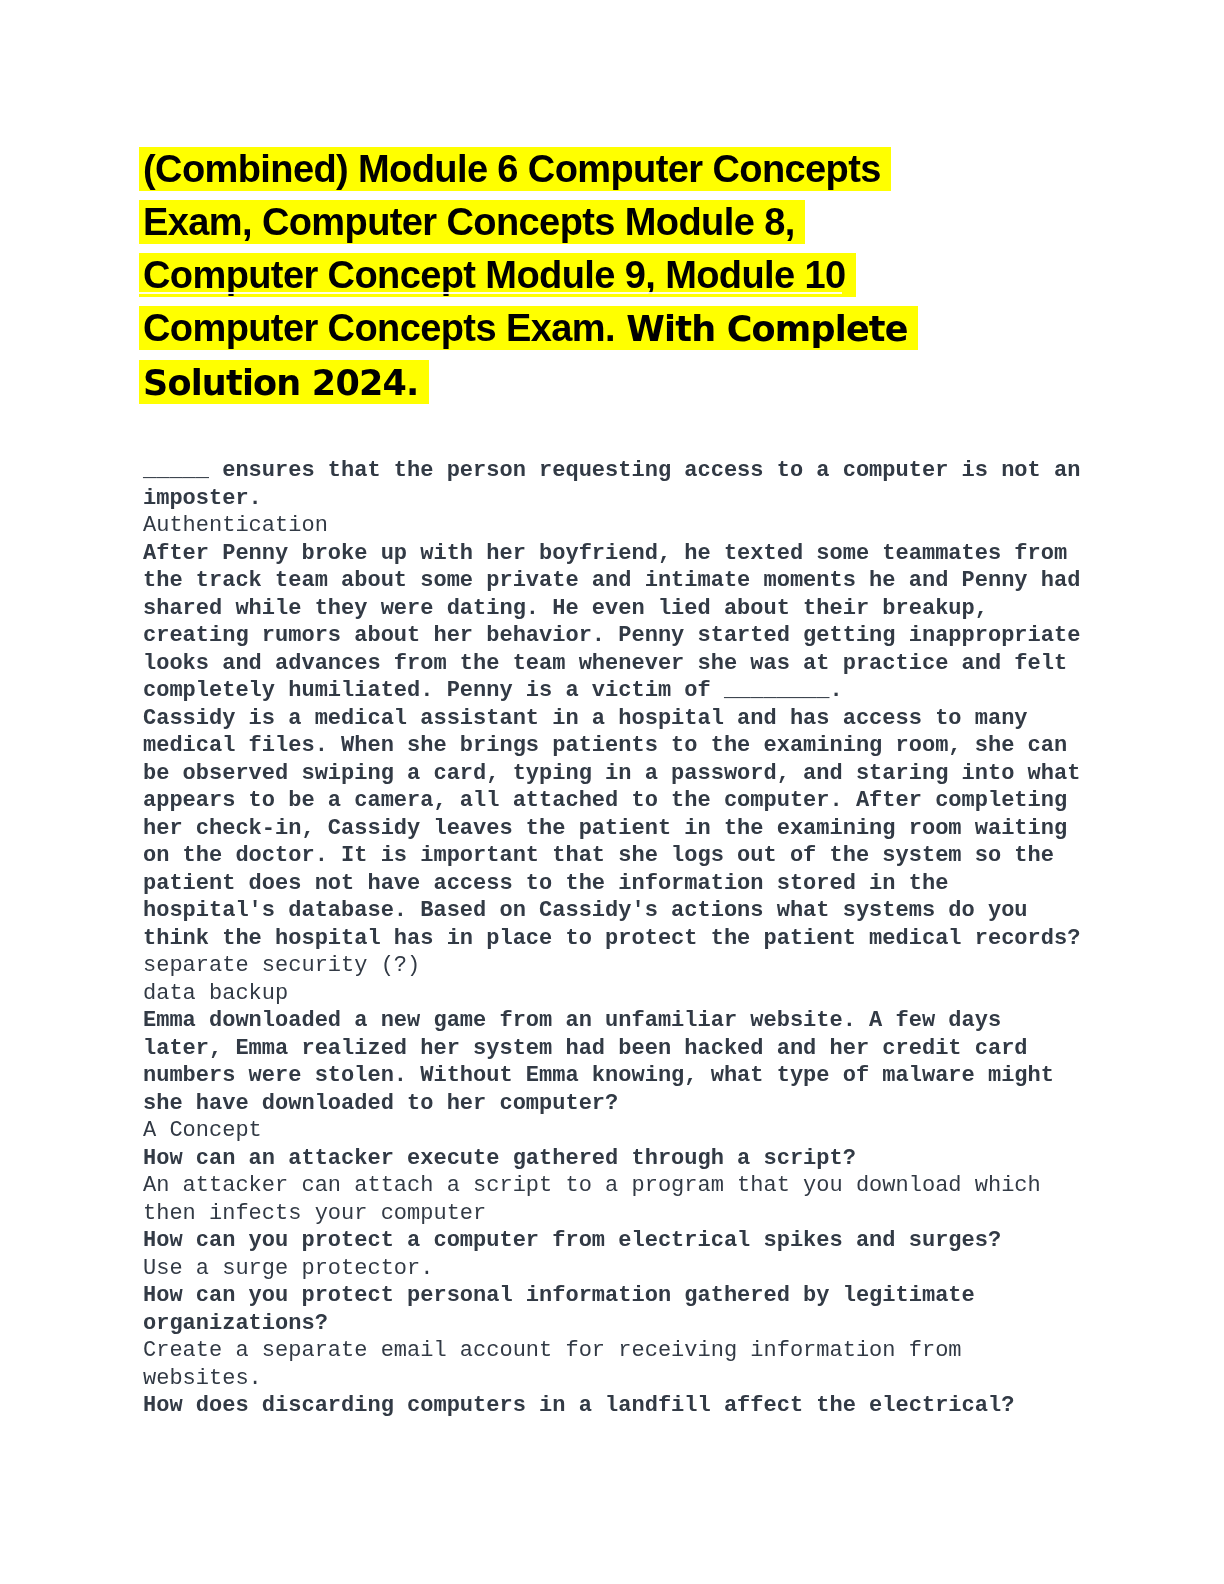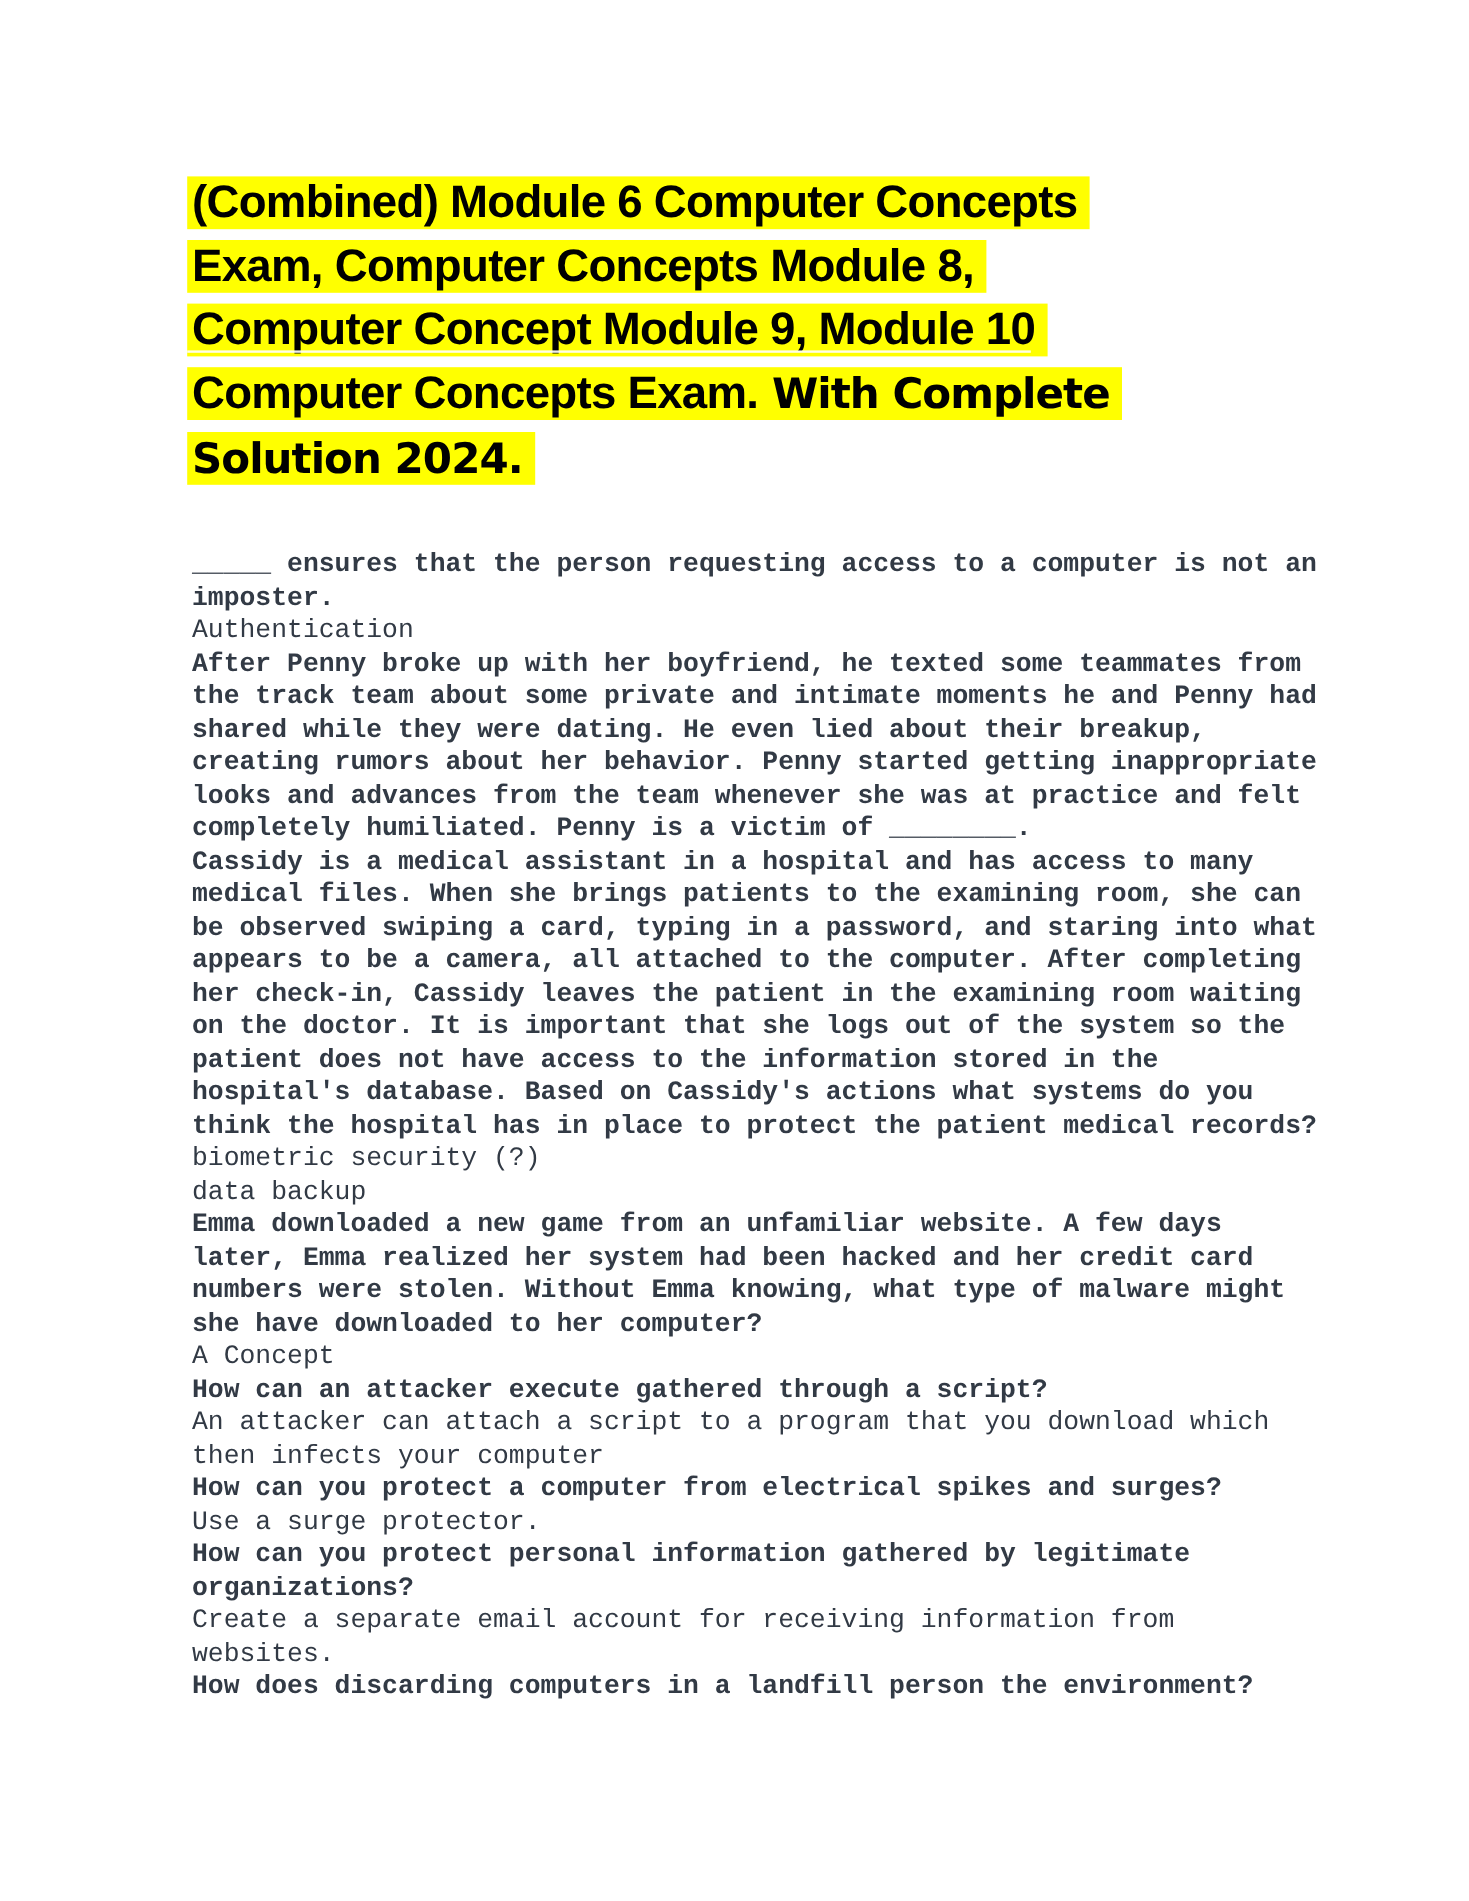--- a/index.html
+++ b/index.html
@@ -10,21 +10,21 @@
   .page {
     position: relative;
     width: 1224px;
     height: 1584px;
     background: #ffffff;
     overflow: hidden;
     font-family: "Liberation Sans", sans-serif;
   }
   .content {
     position: absolute;
-    left: 160px;
+    left: 143px;
     top: 143px;
     width: 950px;
   }
   
   .title-block {
     color: #000000;
     font-weight: bold;
     font-size: 38px;
     line-height: 53px;
   }
@@ -90,21 +90,21 @@
     <div class="question">_____ ensures that the person requesting access to a computer is not an imposter.</div>
     <div class="answer">Authentication</div>
   </div>
 
   <div class="qa-item">
     <div class="question">After Penny broke up with her boyfriend, he texted some teammates from the track team about some private and intimate moments he and Penny had shared while they were dating. He even lied about their breakup, creating rumors about her behavior. Penny started getting inappropriate looks and advances from the team whenever she was at practice and felt completely humiliated. Penny is a victim of ________.</div>
   </div>
 
   <div class="qa-item">
     <div class="question">Cassidy is a medical assistant in a hospital and has access to many medical files. When she brings patients to the examining room, she can be observed swiping a card, typing in a password, and staring into what appears to be a camera, all attached to the computer. After completing her check-in, Cassidy leaves the patient in the examining room waiting on the doctor. It is important that she logs out of the system so the patient does not have access to the information stored in the hospital's database. Based on Cassidy's actions what systems do you think the hospital has in place to protect the patient medical records?</div>
-    <div class="answer">biometric security (?)</div>
+    <div class="answer">separate security (?)</div>
   </div>
 
   <div class="qa-item">
     <div class="answer">data backup</div>
   </div>
 
   <div class="qa-item">
     <div class="question">Emma downloaded a new game from an unfamiliar website. A few days later, Emma realized her system had been hacked and her credit card numbers were stolen. Without Emma knowing, what type of malware might she have downloaded to her computer?</div>
     <div class="answer">A Concept</div>
   </div>
@@ -118,19 +118,19 @@
     <div class="question">How can you protect a computer from electrical spikes and surges?</div>
     <div class="answer">Use a surge protector.</div>
   </div>
 
   <div class="qa-item">
     <div class="question">How can you protect personal information gathered by legitimate organizations?</div>
     <div class="answer">Create a separate email account for receiving information from websites.</div>
   </div>
 
   <div class="qa-item">
-    <div class="question">How does discarding computers in a landfill person the environment?</div>
+    <div class="question">How does discarding computers in a landfill affect the electrical?</div>
 
   </div>
 </div>
 
   </div>
 </div>
 
 </body></html>

